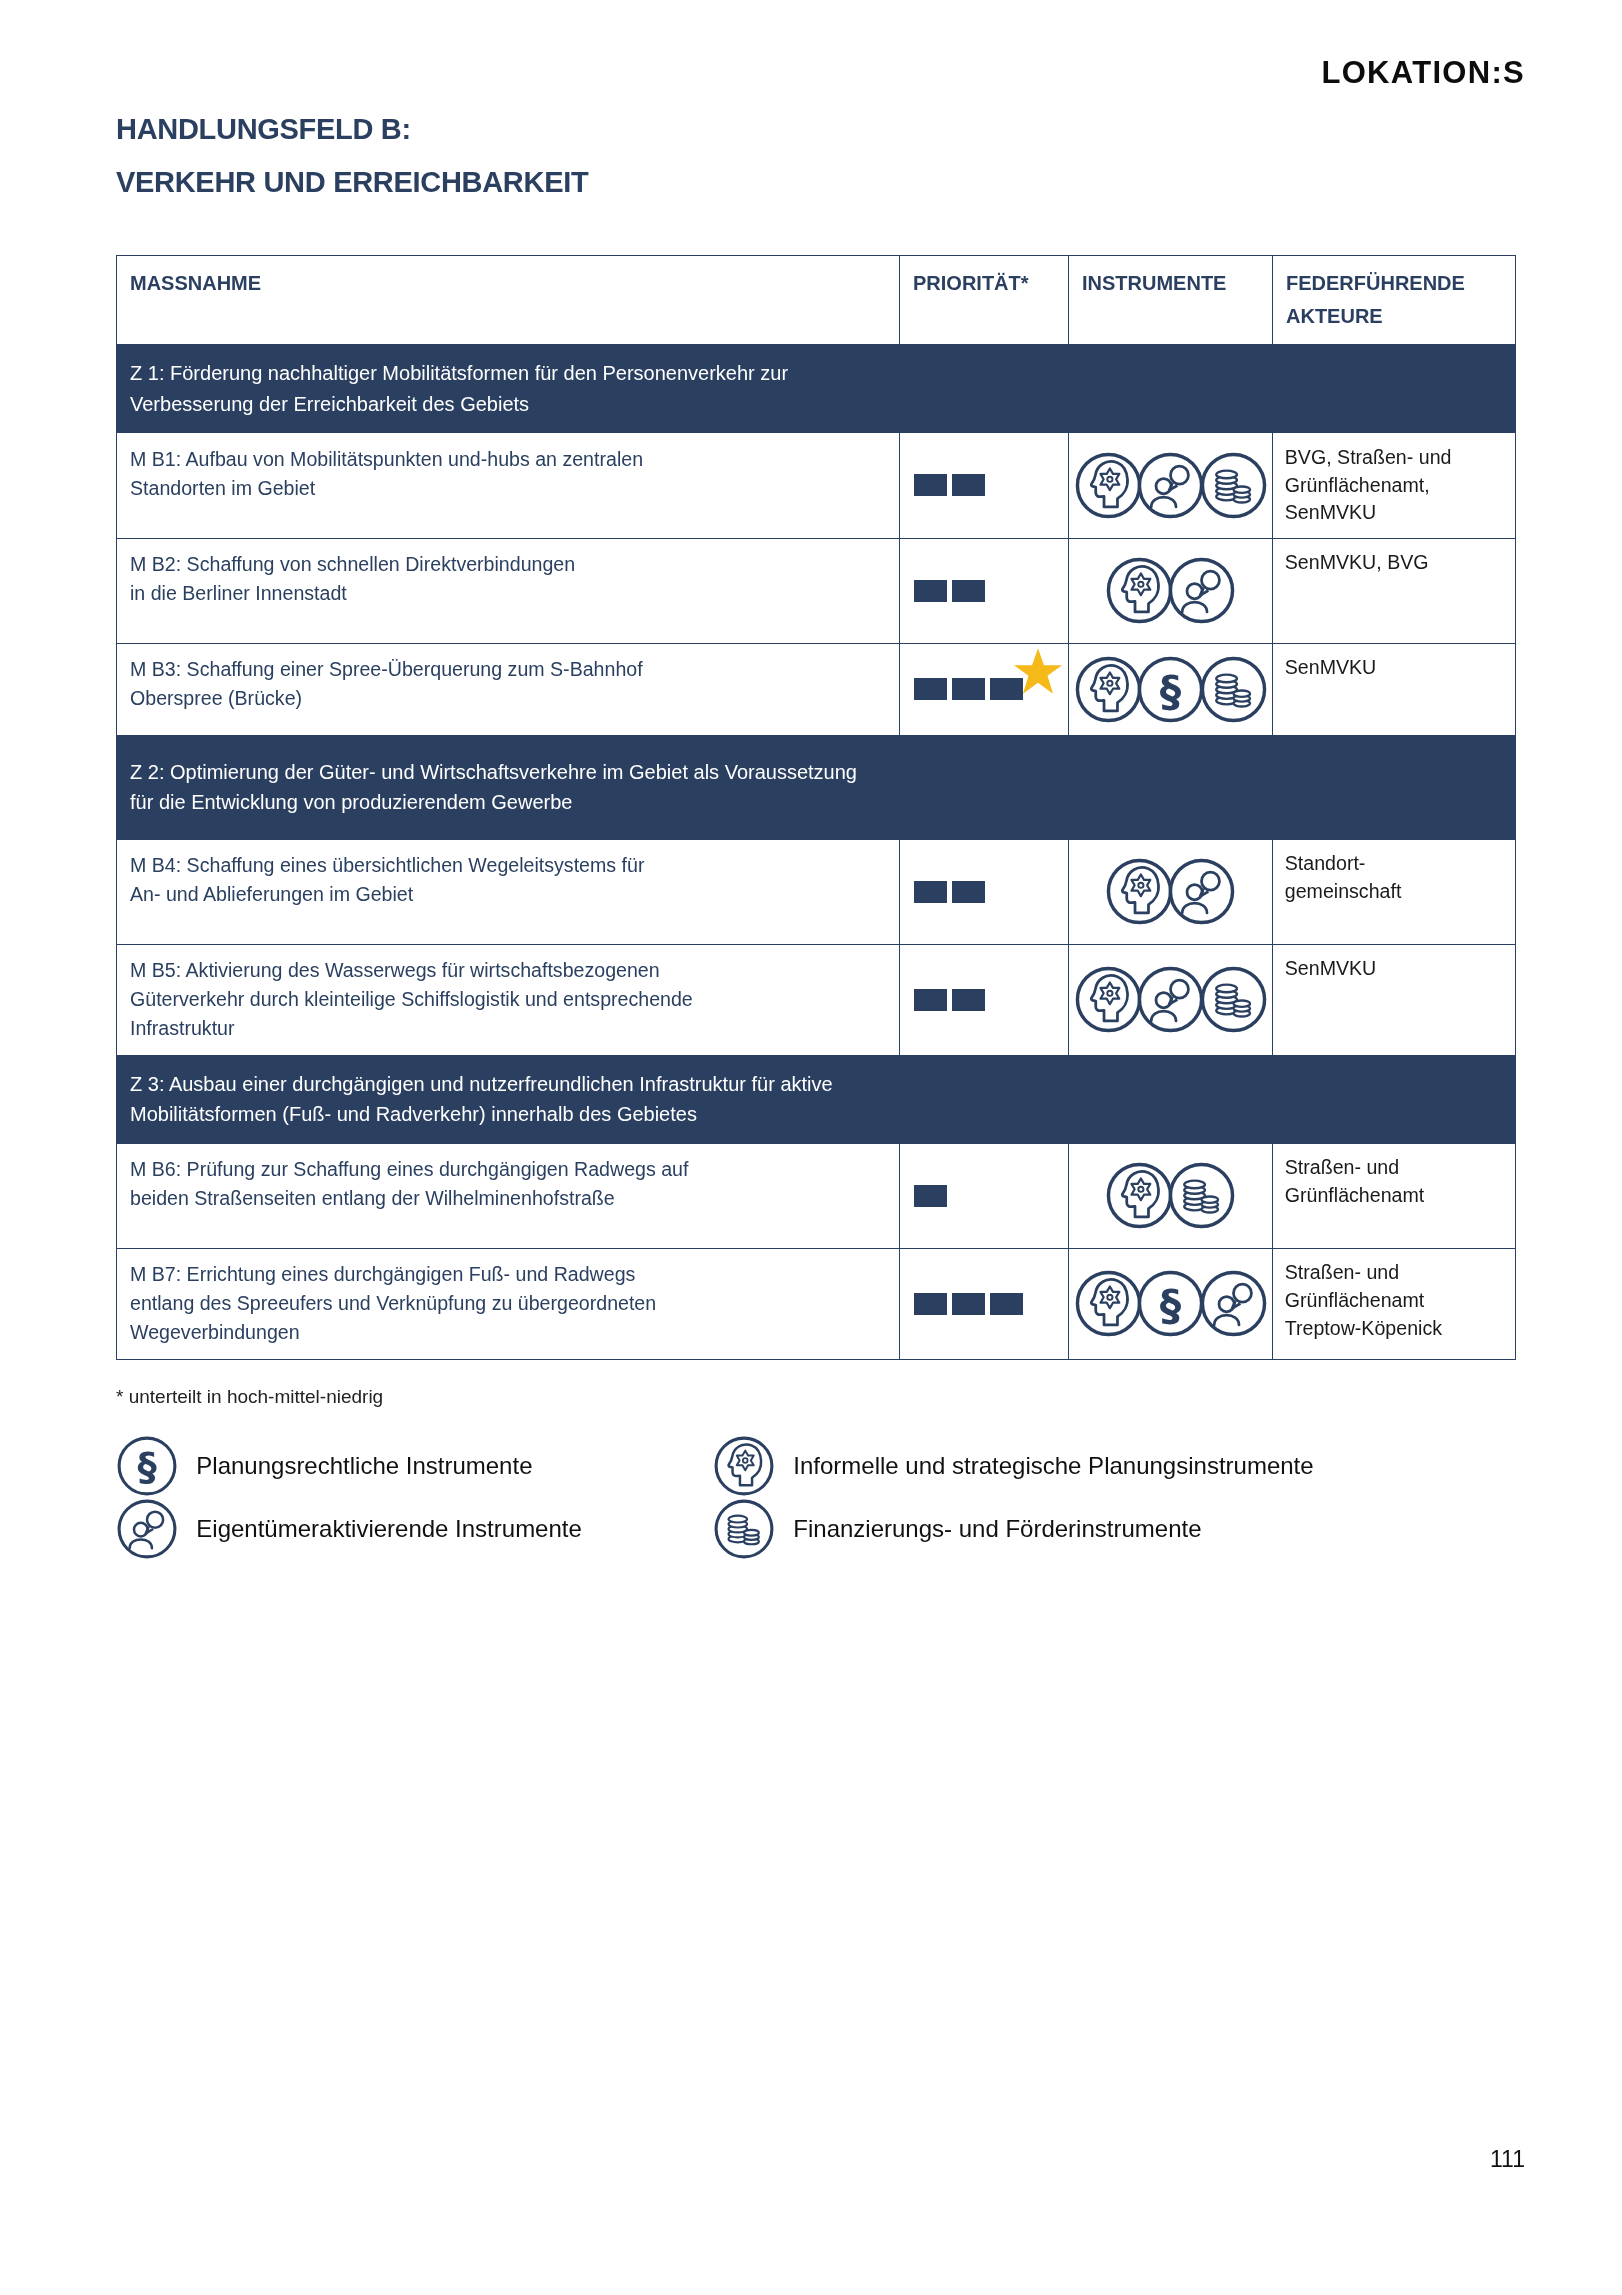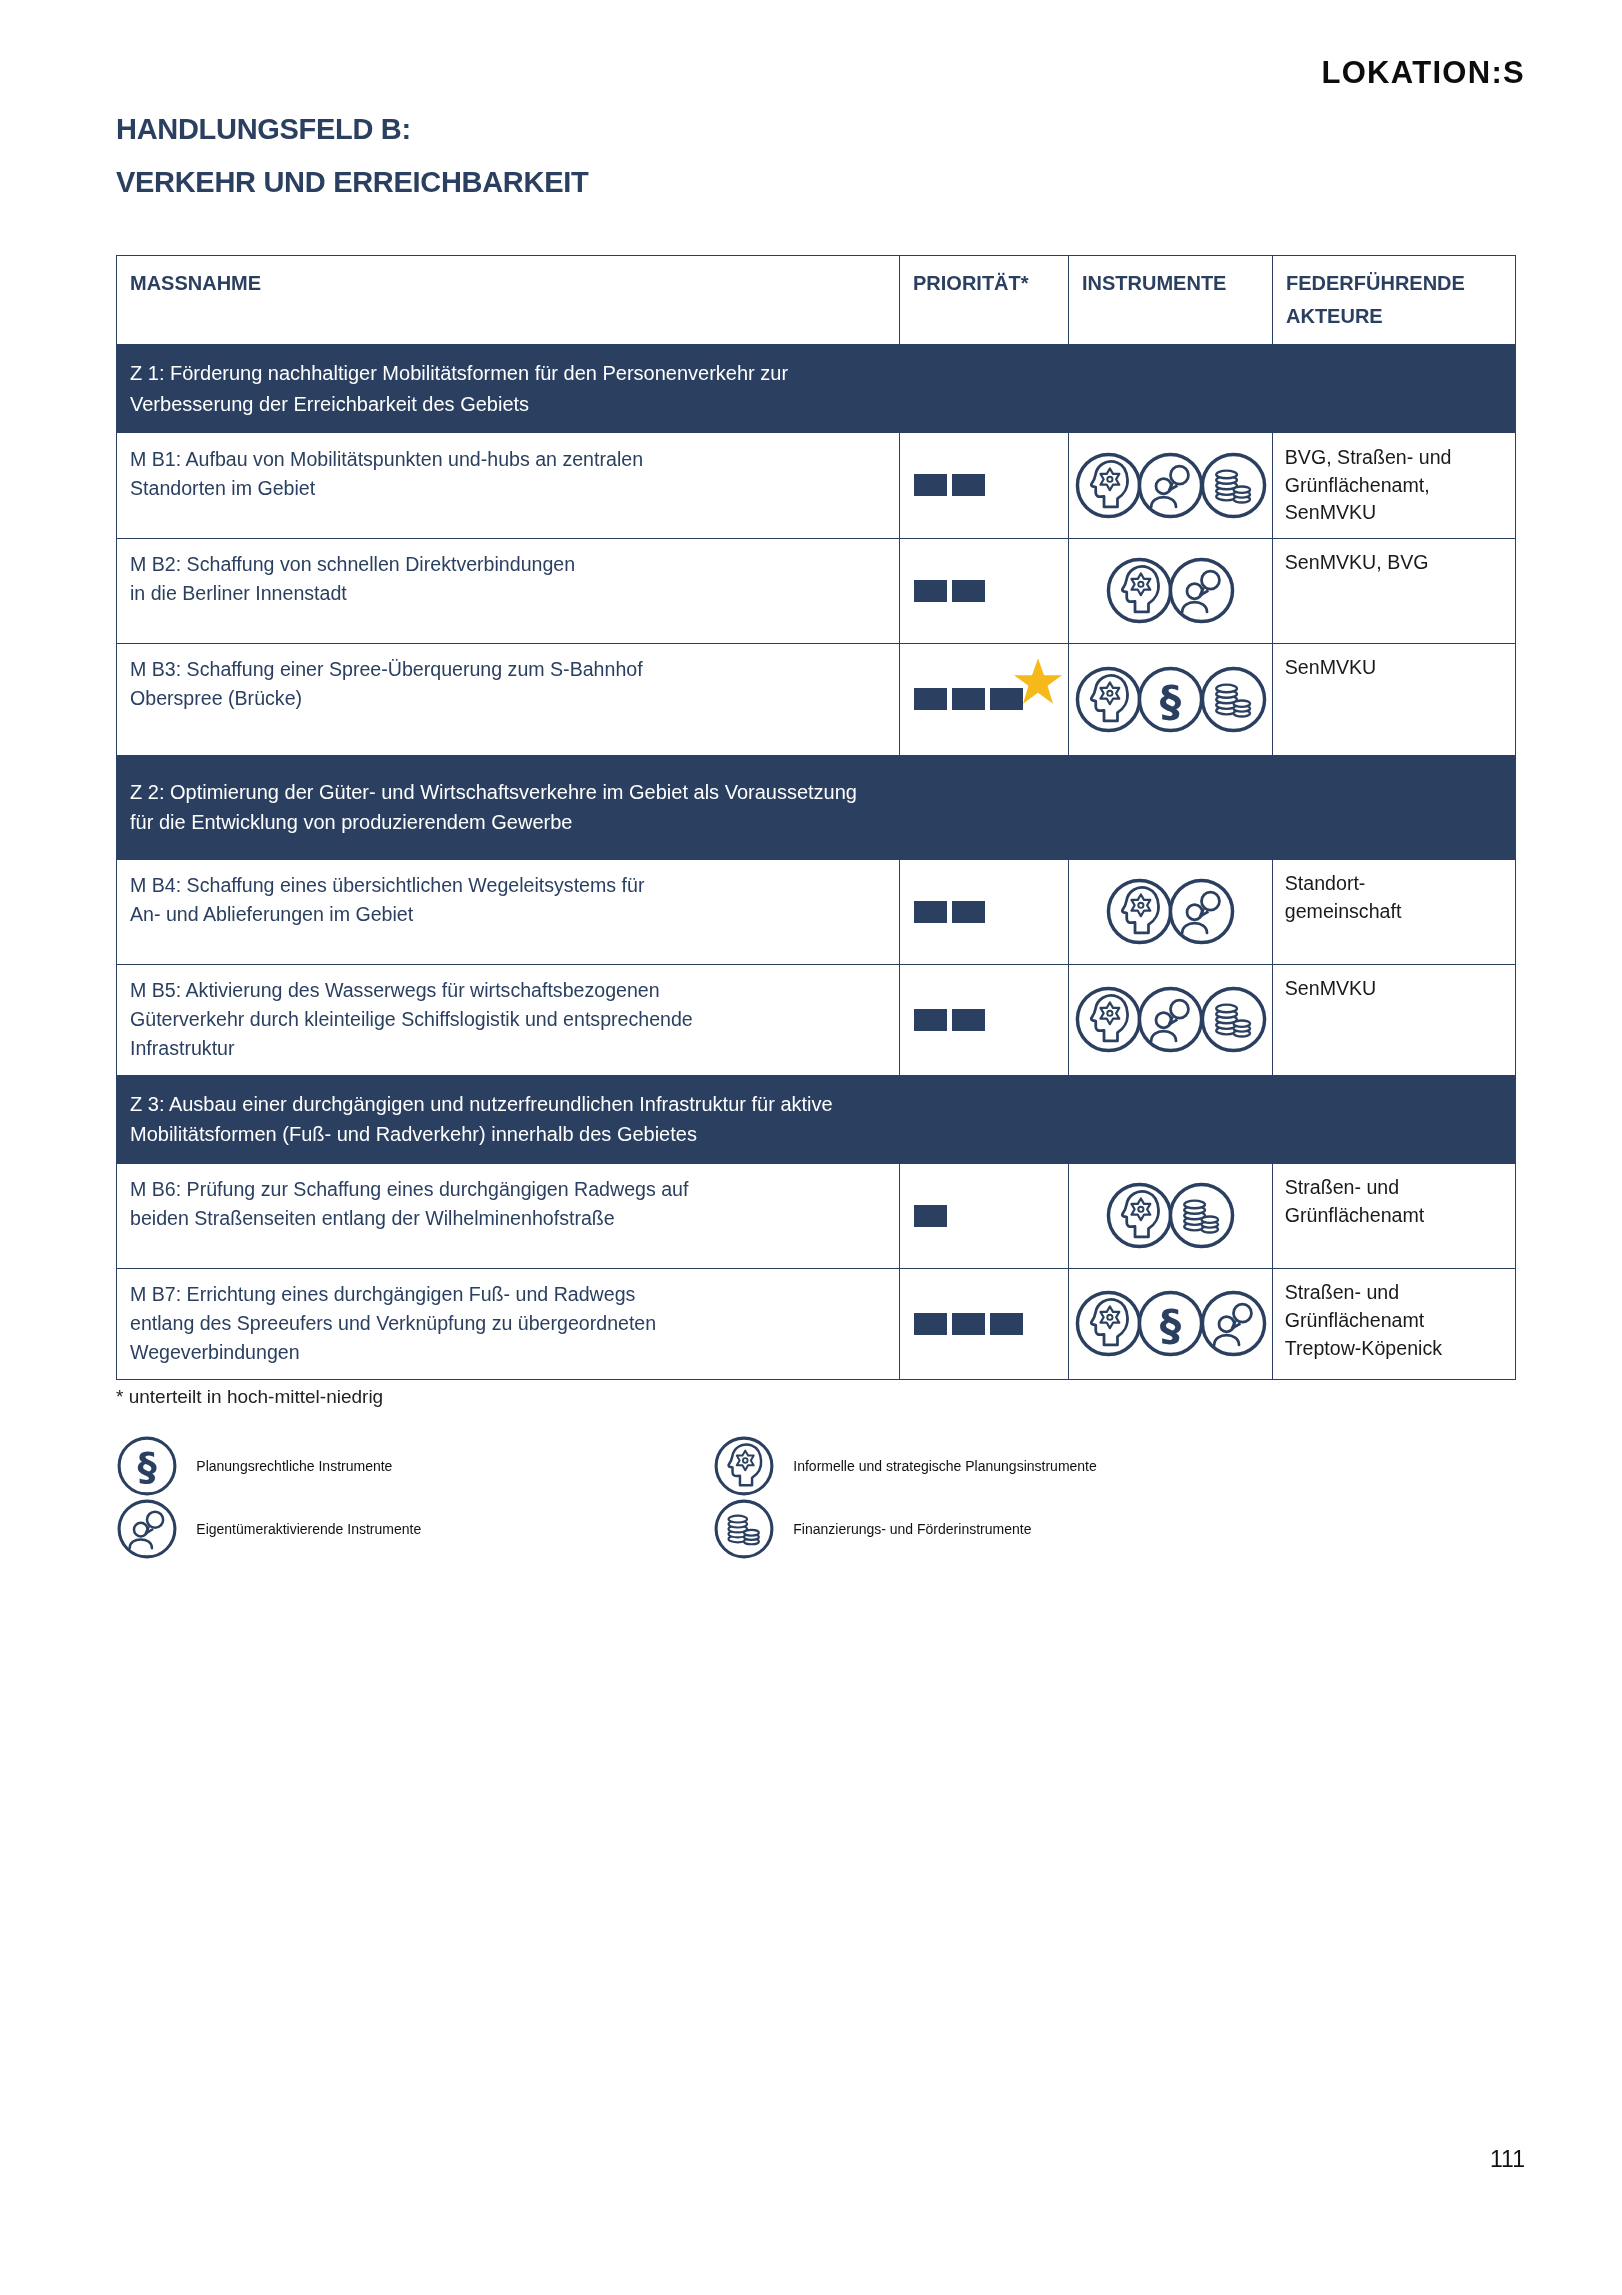--- a/index.html
+++ b/index.html
@@ -50,21 +50,21 @@
   .footnote{
     position:absolute; left:116px; top:1386px; font-size:19px; color:#222222;
   }
   .legend{ position:absolute; left:116px; top:1434px; width:1400px; }
   .legend-col{ position:absolute; top:0; }
   .legend-col.left{ left:0; }
   .legend-col.right{ left:597px; }
   .legend-item{ display:flex; align-items:center; height:63px; }
   .legend-item .licon{ width:62px; height:62px; flex:0 0 auto; }
   .legend-item .licon svg{ width:100%; height:100%; display:block; }
-  .legend-item .llabel{ margin-left:18.3px; font-size:14px; color:#111111; }
+  .legend-item .llabel{ margin-left:18.3px; font-size:24px; color:#111111; }
   .page-number{
     position:absolute; top:2146px; right:98px; font-size:23px; color:#111111;
   }
 </style>
 </head>
 <body>
 
 <div class="page">
 
   <div class="logo">LOKATION:S</div>
@@ -174,21 +174,21 @@
                   <circle cx="40" cy="51" r="11" fill="none" stroke="#2B4060" stroke-width="4"></circle>
         <path d="M22 81 C22 62 58 62 58 81" fill="none" stroke="#2B4060" stroke-width="4" stroke-linecap="round"></path>
         <circle cx="63" cy="35" r="13" fill="none" stroke="#2B4060" stroke-width="4"></circle>
         <path d="M53 46 L48 57 L60 50" fill="none" stroke="#2B4060" stroke-width="4" stroke-linejoin="round"></path>
                 </svg>
               </span>
             </div>
           </td>
           <td class="actors-cell">SenMVKU, BVG</td>
         </tr>
-        <tr style="height: 112px;">
+        <tr style="height: 92px;">
           <td class="measure-cell">M B3: Schaffung einer Spree-Überquerung zum S-Bahnhof
 Oberspree (Brücke)</td>
           <td class="priority-cell">
             <div class="prio">
               <span class="sq"></span>
               <span class="sq"></span>
               <span class="sq"></span>
               <span class="star-overlay">
                 <svg viewBox="0 0 100 96" xmlns="http://www.w3.org/2000/svg">
     <polygon points="50,2 62,36 98,36 69,57 80,93 50,71 20,93 31,57 2,36 38,36" fill="#F5B91A"></polygon>

